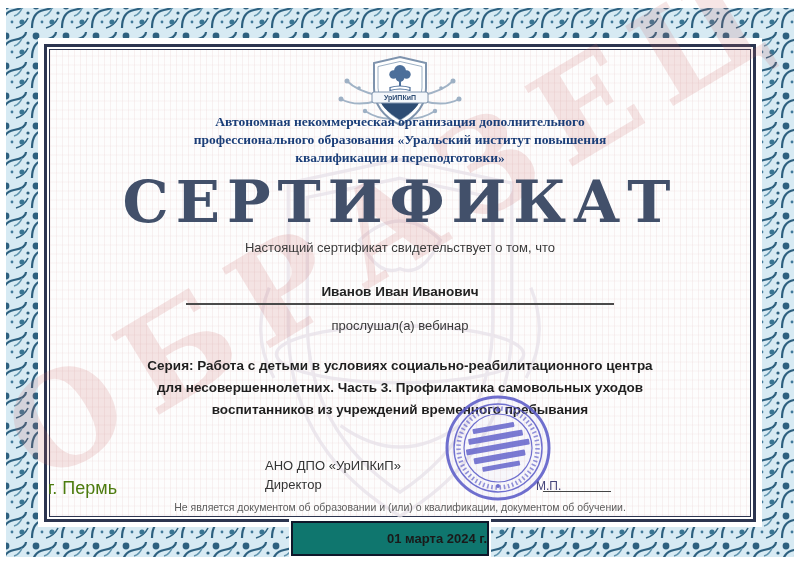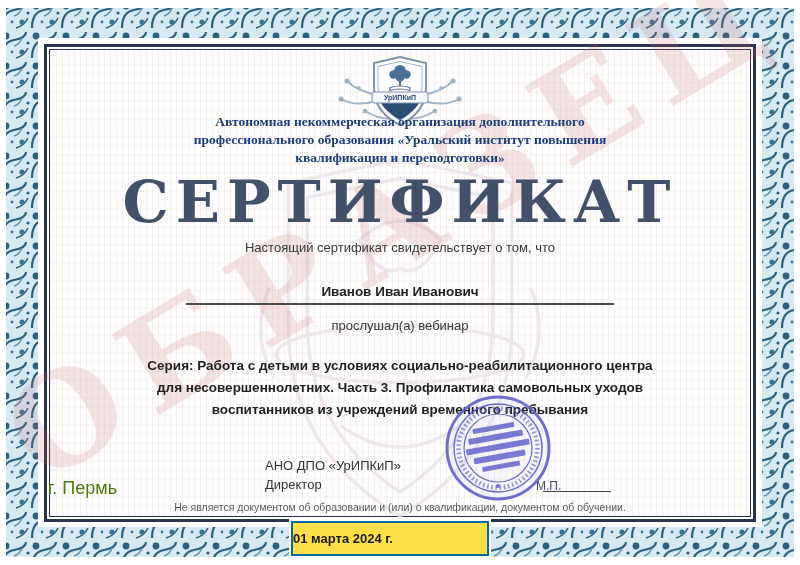--- a/index.html
+++ b/index.html
@@ -55,22 +55,22 @@
     line-height:1.62;color:#1f1f1f;
   }
   .city{position:absolute;left:48px;top:478px;font-size:18px;color:#4d7c0f;z-index:5;}
   .director{position:absolute;left:265px;top:457px;font-size:13px;line-height:1.45;color:#333;text-align:left;z-index:5;}
   #stamp{position:absolute;left:443px;top:393px;z-index:6;filter:blur(0.4px);}
   .mp{position:absolute;left:511px;top:479px;font-size:12px;color:#44447a;z-index:5;margin-left:25px;}
   .sig-line{position:absolute;left:543px;top:491px;width:68px;border-bottom:1.5px solid #444;z-index:5;}
   .disclaimer{top:501px;width:700px;font-size:10.5px;color:#5c5c5c;}
   .date-box{
     position:absolute;left:291px;top:521px;width:194px;height:31px;z-index:7;
-    background:#fde047;border:2px solid #0369a1;
-    display:flex;align-items:center;justify-content:flex-start;
+    background:#0f766e;border:2px solid #0f172a;
+    display:flex;align-items:center;justify-content:flex-end;
     font-size:13px;font-weight:bold;color:#1a1a1a;
     box-shadow:0 0 0 2px #ffffff;
   }
 </style>
 </head>
 <body>
 
 <svg id="border-svg" width="800" height="565">
   <defs>
     <pattern id="orn" width="30" height="30" patternUnits="userSpaceOnUse">

